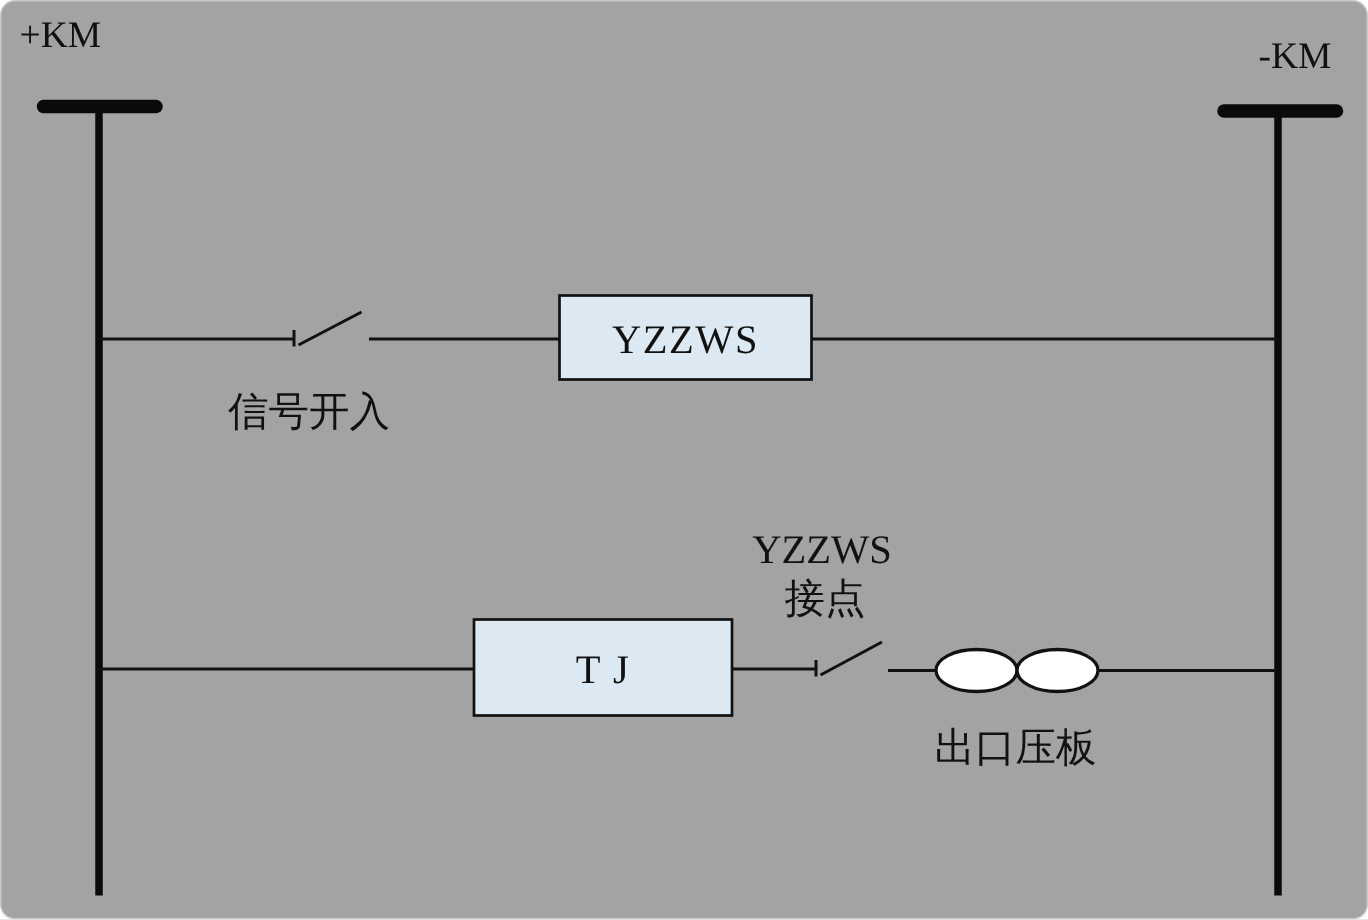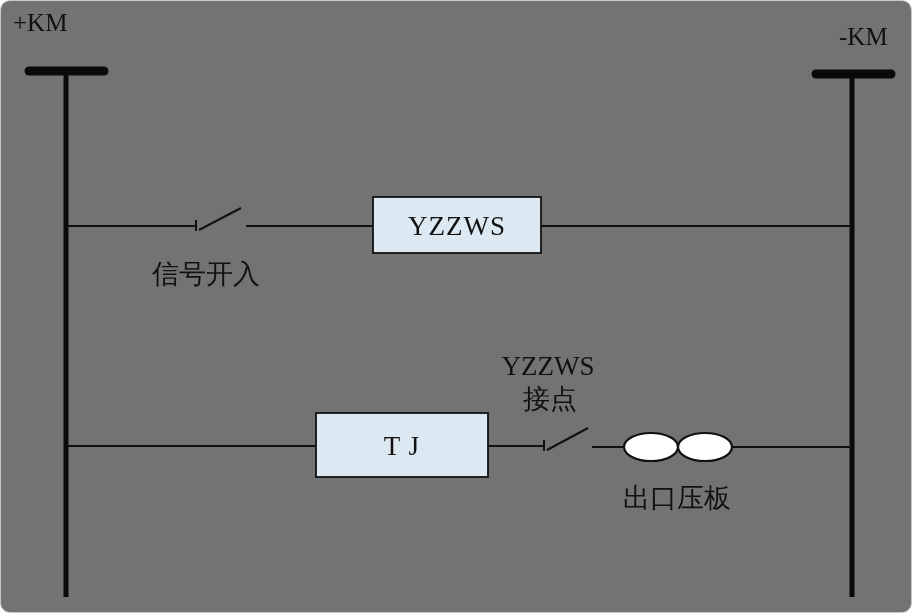--- a/index.html
+++ b/index.html
@@ -4,21 +4,21 @@
 <style>
   html, body {
     margin: 0;
     padding: 0;
     background: #ffffff;
   }
   .canvas {
     position: relative;
     width: 912px;
     height: 613px;
-    background: #737373;
+    background: #a3a3a3;
     border: 1px solid #c9c9c9;
     border-radius: 10px;
     box-sizing: border-box;
     overflow: hidden;
   }
   svg {
     display: block;
   }
   .label {
     font-family: "Liberation Serif", "DejaVu Serif", serif;

